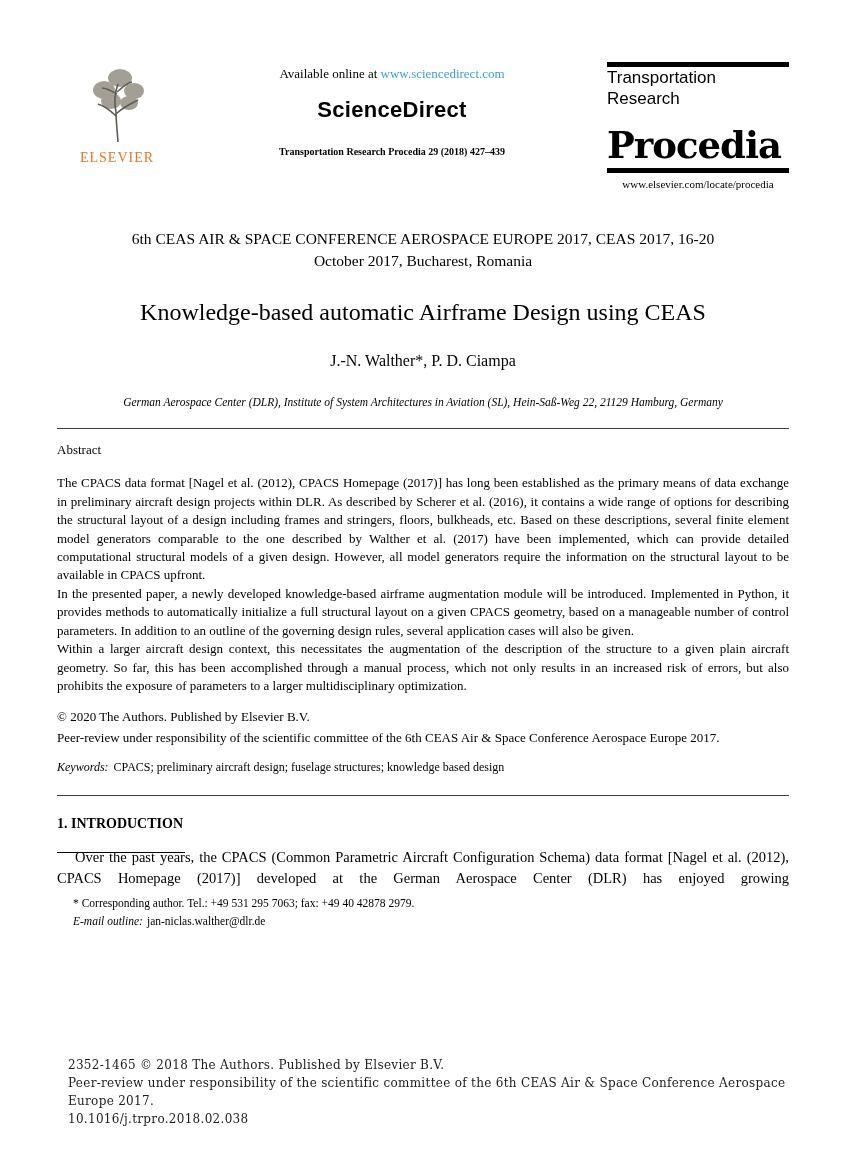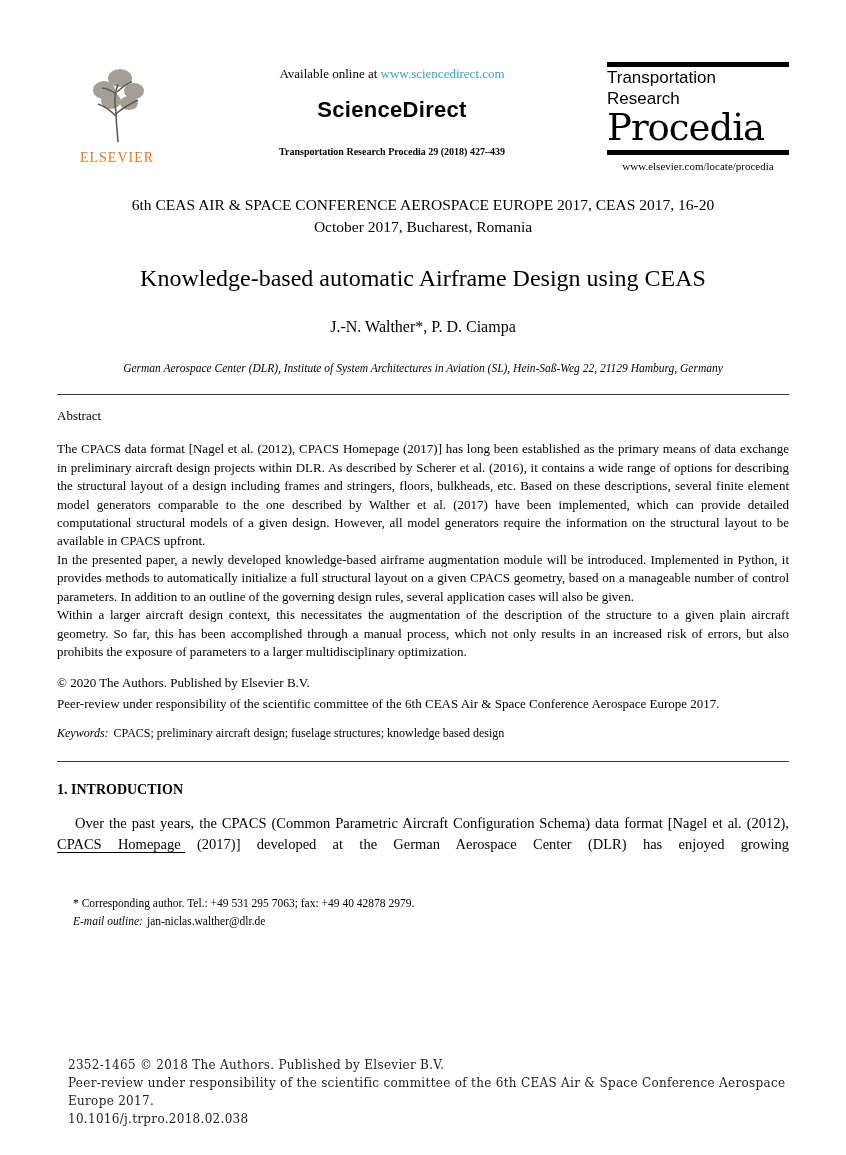--- a/index.html
+++ b/index.html
@@ -28,28 +28,28 @@
   .sd-url { color: #35a3cb; cursor: pointer; }
   .sd-logo {
     font-family: "Liberation Sans", sans-serif; font-weight: bold;
     font-size: 22px; margin-top: 15px; letter-spacing: 0.3px;
   }
   .journal-ref { font-size: 10px; margin-top: 23px; font-weight: bold; }
   .procedia-block { width: 182px; padding-top: 4px; }
   .bar { height: 5px; background: #000; }
   .proc-line { font-family: "Liberation Sans", sans-serif; font-size: 17px; line-height: 1.15; margin-top: 1px; }
   .proc-name {
-    font-family: "DejaVu Serif", serif; font-weight: normal; font-size: 37px;
-    line-height: 1.02; letter-spacing: -1px; margin-top: 1px;
+    font-family: "DejaVu Serif", serif; font-weight: bold; font-size: 37px;
+    line-height: 1.02; letter-spacing: -1px; margin-top: 19px;
   }
   .bar.bottom { margin-top: 3px; }
   .proc-url { font-size: 11px; text-align: center; margin-top: 5px; }
 
   
-  .conference { text-align: center; font-size: 15.5px; line-height: 1.4; margin-top: 22px; }
+  .conference { text-align: center; font-size: 15.5px; line-height: 1.4; margin-top: 38px; }
   .title { text-align: center; font-size: 24px; font-weight: normal; margin-top: 28px; }
   .authors { text-align: center; font-size: 16px; margin-top: 26px; }
   .affiliation { text-align: center; font-size: 11.5px; font-style: italic; margin-top: 26px; }
 
   .rule { border: none; border-top: 1px solid #3a3a3a; height: 0; margin-top: 20px; }
 
   
   .abstract-heading { font-size: 13px; font-weight: normal; margin-top: 13px; }
   .abstract-body { margin-top: 16px; }
   .abstract-body p { font-size: 13px; line-height: 1.42; text-align: justify; }

